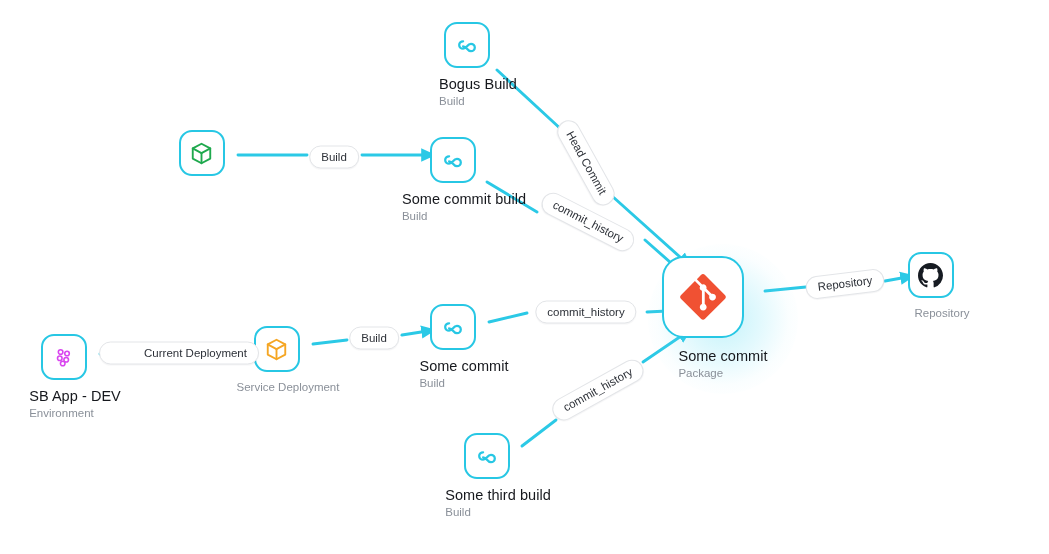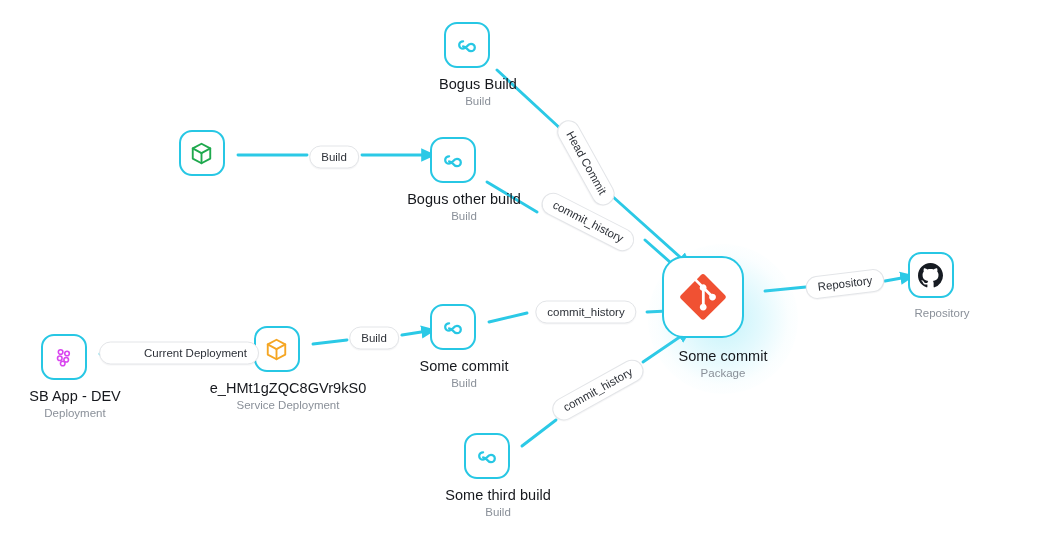--- a/index.html
+++ b/index.html
@@ -62,21 +62,21 @@
     height: 150px;
     margin-left: -75px;
     margin-top: -75px;
     border-radius: 50%;
     background: radial-gradient(circle, rgba(60,215,240,0.30) 0%, rgba(90,220,245,0.16) 38%, rgba(160,235,250,0.05) 62%, rgba(255,255,255,0) 76%);
     z-index: 1;
     pointer-events: none;
   }
   .node-labels {
     margin-top: 7px;
-    text-align: center;
+    text-align: left;
     white-space: nowrap;
     position: relative;
     z-index: 4;
   }
   .node-title {
     font-size: 14.5px;
     color: #16181d;
     line-height: 18px;
     letter-spacing: 0.05px;
   }
@@ -173,21 +173,21 @@
 
   <div class="node" style="left:464px; top:137px;">
     <div class="node-box" style="margin-left:-23px;">
       <span>
         <svg class="icon" width="26" height="26" viewBox="0 0 24 24" fill="none" stroke="#27C7E4" stroke-width="2.1" stroke-linecap="round">
           <path d="M8.4 8.6c-2 0-3.6 1.5-3.6 3.4s1.6 3.4 3.6 3.4c1.5 0 2.5-.9 3.6-2.2 1.1-1.4 2.1-2.3 3.6-2.3 2 0 3.6 1.5 3.6 3.4 0 1.9-1.6 3.4-3.6 3.4-1.5 0-2.5-.9-3.6-2.3-1.1-1.3-2.1-2.2-3.6-2.2"></path>
         </svg>
       </span>
     </div>
     <div class="node-labels">
-      <div class="node-title">Bogus other build</div>
+      <div class="node-title">Some commit build</div>
       <div class="node-type">Build</div>
     </div>
   </div>
 
   <div class="node" style="left:464px; top:304px;">
     <div class="node-box" style="margin-left:-23px;">
       <span>
         <svg class="icon" width="26" height="26" viewBox="0 0 24 24" fill="none" stroke="#27C7E4" stroke-width="2.1" stroke-linecap="round">
           <path d="M8.4 8.6c-2 0-3.6 1.5-3.6 3.4s1.6 3.4 3.6 3.4c1.5 0 2.5-.9 3.6-2.2 1.1-1.4 2.1-2.3 3.6-2.3 2 0 3.6 1.5 3.6 3.4 0 1.9-1.6 3.4-3.6 3.4-1.5 0-2.5-.9-3.6-2.3-1.1-1.3-2.1-2.2-3.6-2.2"></path>
         </svg>
@@ -220,36 +220,35 @@
           <circle cx="8.3" cy="6.6" r="2.5"></circle>
           <circle cx="15.3" cy="8.2" r="2.5"></circle>
           <circle cx="7.4" cy="13.4" r="2.5"></circle>
           <circle cx="14.4" cy="15" r="2.5"></circle>
           <circle cx="10.6" cy="19.1" r="2.5"></circle>
         </svg>
       </span>
     </div>
     <div class="node-labels">
       <div class="node-title">SB App - DEV</div>
-      <div class="node-type">Deployment</div>
+      <div class="node-type">Environment</div>
     </div>
   </div>
 
   <div class="node" style="left:288px; top:326px;">
     <div class="node-box" style="margin-left:-23px;">
       <span>
         <svg class="icon" width="25" height="25" viewBox="0 0 24 24" fill="none" stroke="#F5A623" stroke-width="1.8" stroke-linecap="round" stroke-linejoin="round">
           <path d="M12 2.6 3.6 7.1v9.8L12 21.4l8.4-4.5V7.1z"></path>
           <path d="M3.6 7.1 12 11.7l8.4-4.6"></path>
           <path d="M12 11.7v9.7"></path>
         </svg>
       </span>
     </div>
     <div class="node-labels">
-      <div class="node-title">e_HMt1gZQC8GVr9kS0</div>
       <div class="node-type">Service Deployment</div>
     </div>
   </div>
 
   <div class="node" style="left:723px; top:256px;">
     <div class="node-glow" style="margin-left:-75px;"></div>
     <div class="node-box big" style="margin-left:-41px;">
       <span>
         <svg class="icon" width="48" height="48" viewBox="0 0 97 97">
           <path fill="#F05133" d="M92.71 44.41 52.59 4.29a5.8 5.8 0 0 0-8.2 0l-8.33 8.33 10.57 10.57a6.88 6.88 0 0 1 8.72 8.78l10.18 10.18a6.89 6.89 0 1 1-4.13 3.89L52 36.3v26.5a6.89 6.89 0 1 1-5.67-.2V35.86a6.89 6.89 0 0 1-3.74-9.04L32.15 16.39 4.29 44.25a5.8 5.8 0 0 0 0 8.2l40.12 40.12a5.8 5.8 0 0 0 8.2 0l40.1-40.1a5.8 5.8 0 0 0 0-8.06z"></path>

